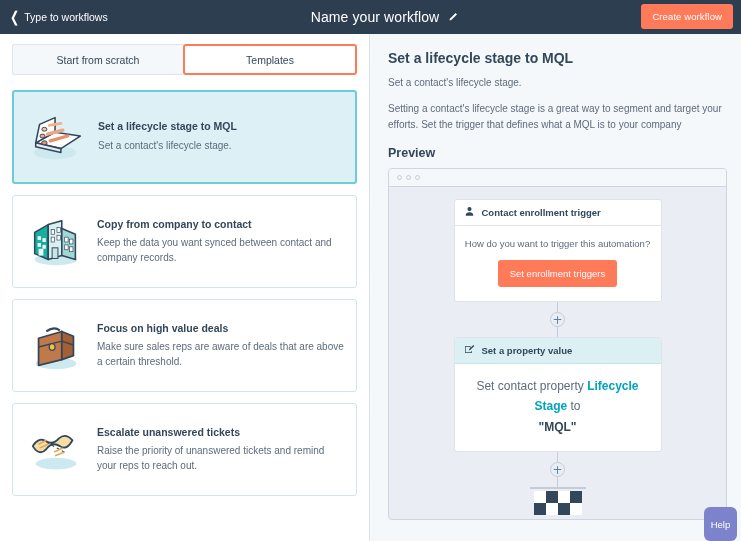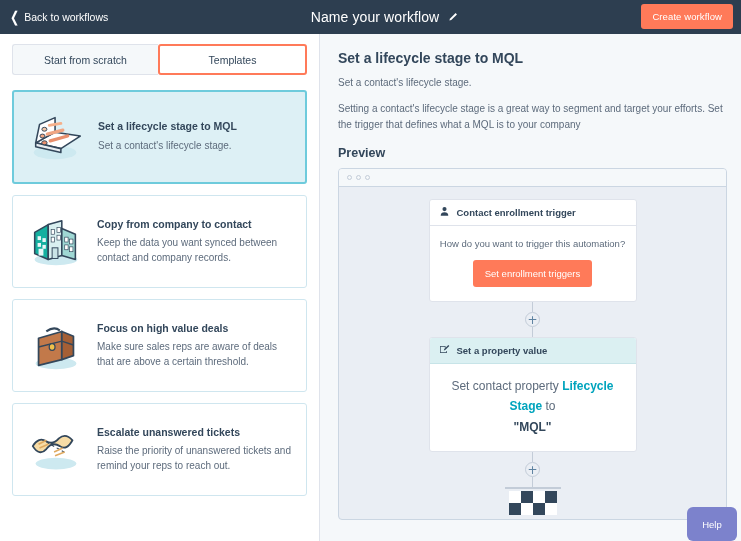--- a/index.html
+++ b/index.html
@@ -73,21 +73,21 @@
 
   
   #content {
     display: flex;
     height: 507px;
     background: #fff;
   }
 
   
   #left {
-    width: 320px;
+    width: 370px;
     background: #ffffff;
     border-right: 1px solid #dfe3eb;
     display: flex;
     flex-direction: column;
     position: relative;
     overflow: hidden;
   }
 
   #tabs {
     display: flex;
@@ -352,40 +352,40 @@
     grid-template-rows: repeat(2, 12px);
   }
   #flag div { width: 12px; height: 12px; }
   .sq-d { background: #33475b; }
   .sq-l { background: #ffffff; }
 
   #help-btn {
     position: absolute;
     right: 4px;
     bottom: 0px;
-    width: 50px;
+    width: 33px;
     height: 34px;
     background: #7c82cc;
     border-radius: 6px 6px 6px 6px;
     color: #fff;
     font-size: 9.5px;
     display: flex;
     align-items: center;
     justify-content: center;
     cursor: pointer;
     z-index: 20;
   }
 </style>
 </head>
 <body>
 
 <div id="topbar">
   <div id="back-link">
     <span class="chev">❮</span>
-    <span>Back to workflows</span>
+    <span>Type to workflows</span>
   </div>
 
   <div id="wf-title-wrap">
     <span id="wf-title">Name your workflow</span>
     <span id="pencil-icon">
       <svg width="11" height="11" viewBox="0 0 16 16">
         <path d="M12.5 1.5l2 2-8.3 8.3-2.7.7.7-2.7z" fill="#ffffff"></path>
         <path d="M2 13.5h12" stroke="#ffffff" stroke-width="0" fill="none"></path>
       </svg>
     </span>

